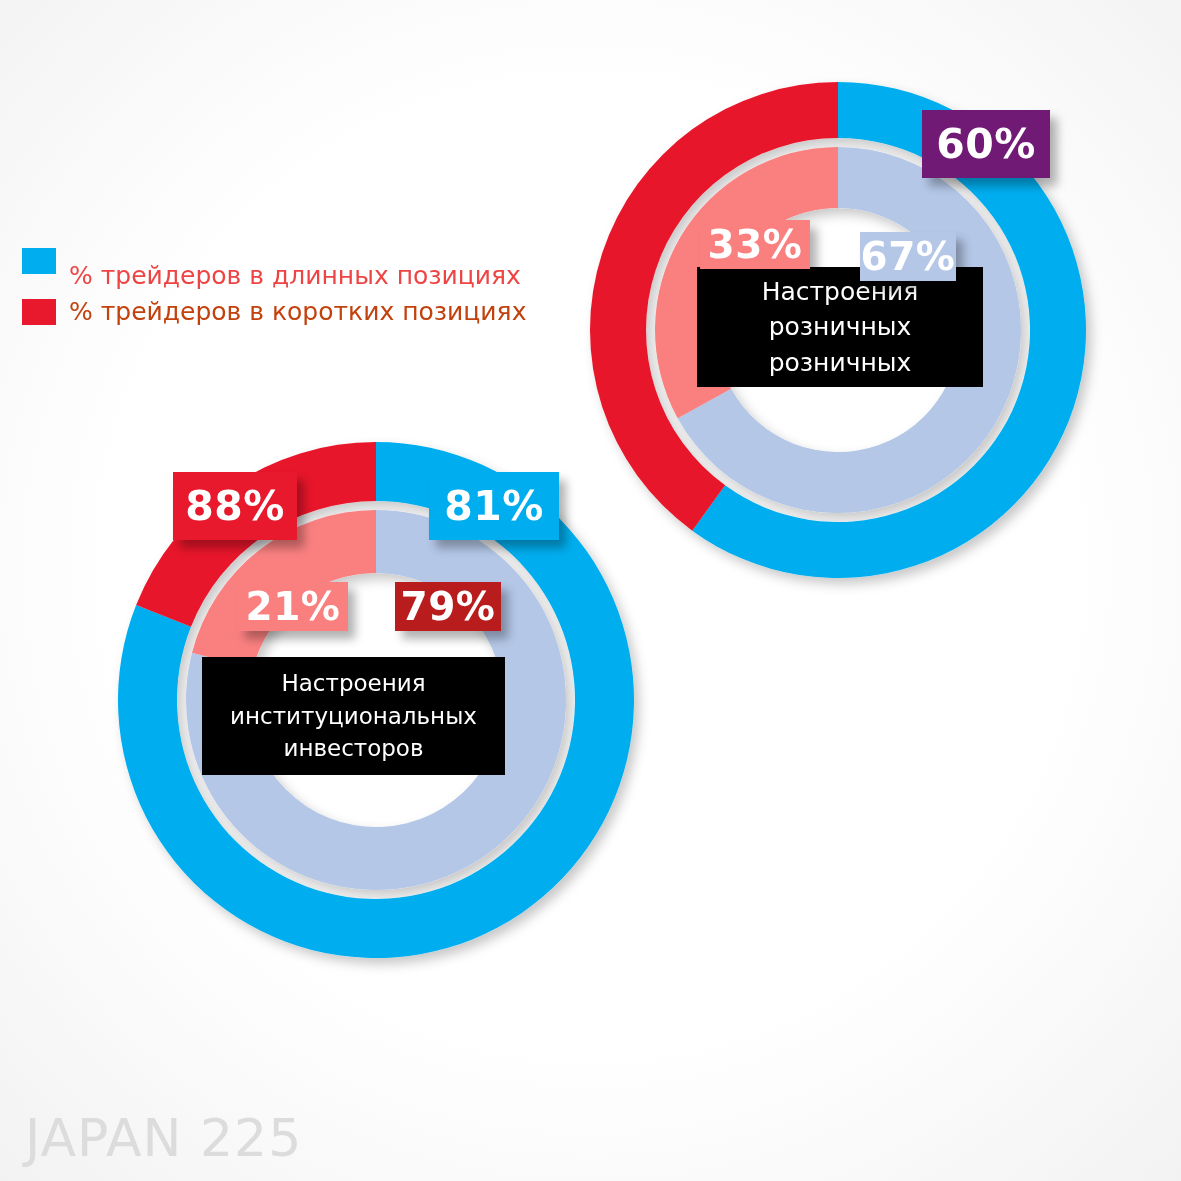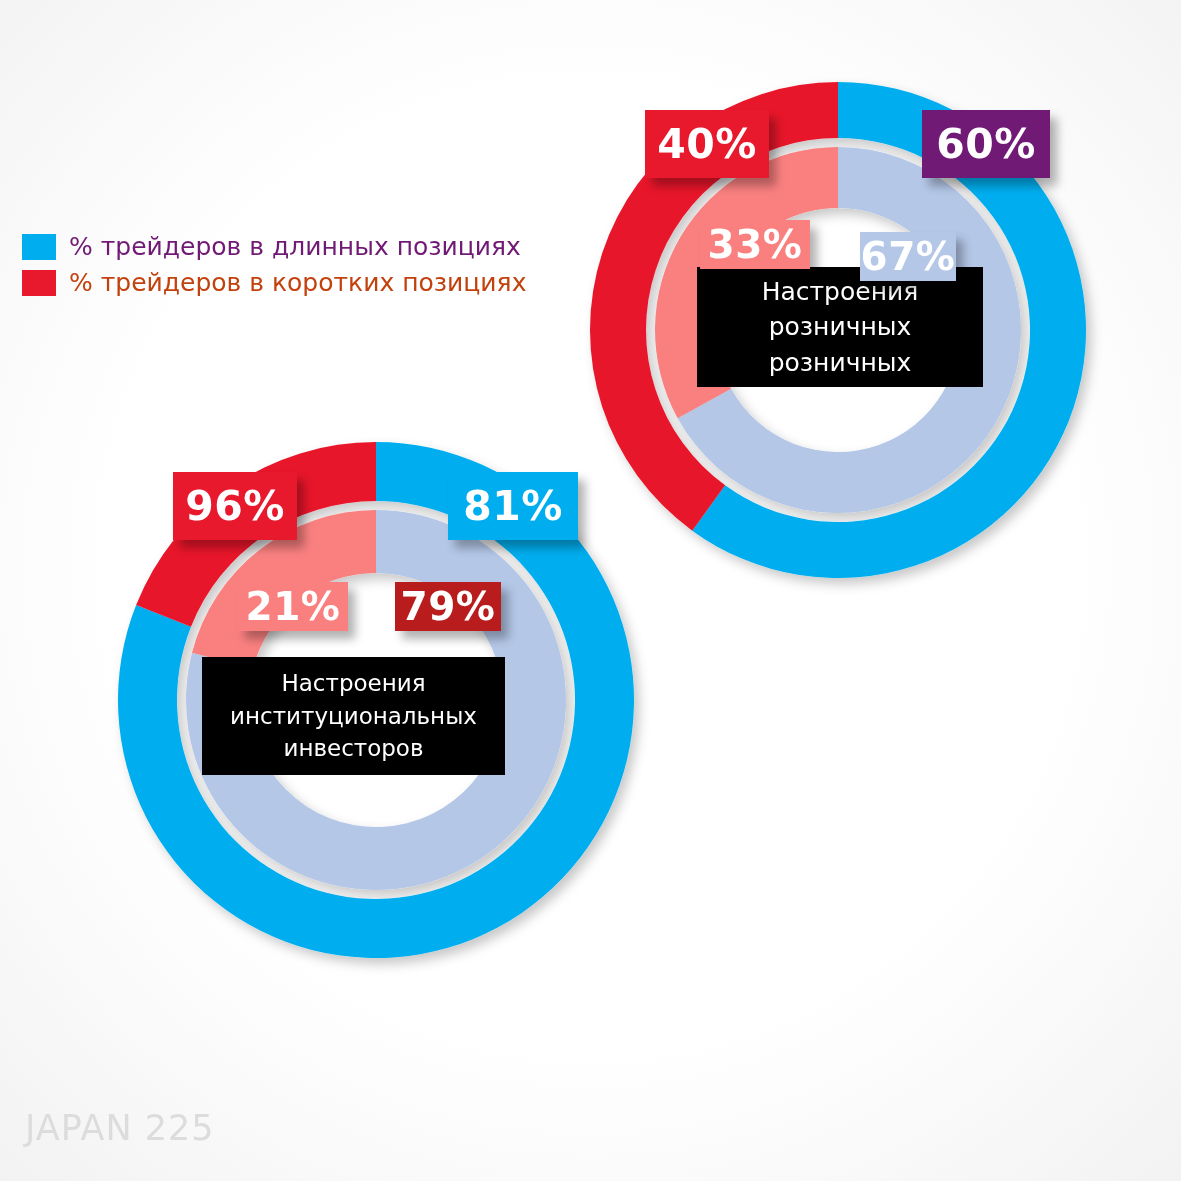--- a/index.html
+++ b/index.html
@@ -58,21 +58,21 @@
     font-size:25px;
   }
   .legend-swatch{
     width:34px;height:26px;margin-right:13px;flex:none;display:block;
   }
   .legend-label{font-weight:normal;}
 
   
   #footer-label{
     position:absolute;left:25px;top:1108px;
-    font-size:35px;color:#dcdcdc;letter-spacing:1px;z-index:8;
+    font-size:52px;color:#dcdcdc;letter-spacing:1px;z-index:8;
   }
 </style>
 </head>
 <body>
 
 <div id="page-bg"></div>
 
 <div class="chart-wrap" id="chart-retail" style="left:590px;top:82px;width:500px;height:500px;">
 
   <svg class="donut-svg" width="500" height="500" viewBox="0 0 500 500">
@@ -98,23 +98,20 @@
       </g>
     </g>
   </svg>
 
   <div class="center-plate" id="retail-plate" style="left:107px;top:185px;width:286px;height:120px;font-size:25px;">
     <span>Настроения</span>
     <span>розничных</span>
     <span>розничных</span>
   </div>
 
-  <div class="flag outer" id="r-flag-short" style="left:55px;top:28px;width:124px;background:#E8192C;">
-    <span>40%</span>
-  </div>
   <div class="flag outer" id="r-flag-long" style="left:332px;top:28px;width:128px;background:#701a75;">
     <span>60%</span>
   </div>
   <div class="flag inner" id="r-flag-ishort" style="left:110px;top:138px;width:110px;background:#FA8080;">
     <span>33%</span>
   </div>
   <div class="flag inner" id="r-flag-ilong" style="left:270px;top:138px;width:96px;background:#B4C7E7;margin-top:12px;">
     <span>67%</span>
   </div>
 </div>
@@ -143,37 +140,37 @@
     </g>
   </svg>
 
   <div class="center-plate" id="inst-plate" style="left:84px;top:215px;width:303px;height:118px;font-size:23px;">
     <span>Настроения</span>
     <span>институциональных</span>
     <span>инвесторов</span>
   </div>
 
   <div class="flag outer" id="i-flag-short" style="left:55px;top:30px;width:124px;background:#E8192C;">
-    <span>96%</span>
+    <span>88%</span>
   </div>
-  <div class="flag outer" id="i-flag-long" style="left:330px;top:30px;width:130px;background:#00AEEF;">
+  <div class="flag outer" id="i-flag-long" style="left:311px;top:30px;width:130px;background:#00AEEF;">
     <span>81%</span>
   </div>
   <div class="flag inner" id="i-flag-ishort" style="left:120px;top:140px;width:110px;background:#FA8080;">
     <span>21%</span>
   </div>
   <div class="flag inner" id="i-flag-ilong" style="left:277px;top:140px;width:106px;background:#b91c1c;">
     <span>79%</span>
   </div>
 </div>
 
 <div id="legend">
   <div class="legend-row">
     <span class="legend-swatch" id="sw-long" style="background: rgb(0, 174, 239);"></span>
-    <span class="legend-label" id="lb-long" style="color: #701a75;">% трейдеров в длинных позициях</span>
+    <span class="legend-label" id="lb-long" style="color: #ef4444; margin-top: 29px;">% трейдеров в длинных позициях</span>
   </div>
   <div class="legend-row">
     <span class="legend-swatch" id="sw-short" style="background: rgb(232, 25, 44);"></span>
     <span class="legend-label" id="lb-short" style="color: #c2410c;">% трейдеров в коротких позициях</span>
   </div>
 </div>
 
 <div id="footer-label" style="color: rgb(220, 220, 220);">JAPAN 225</div>
 
 </body></html>

